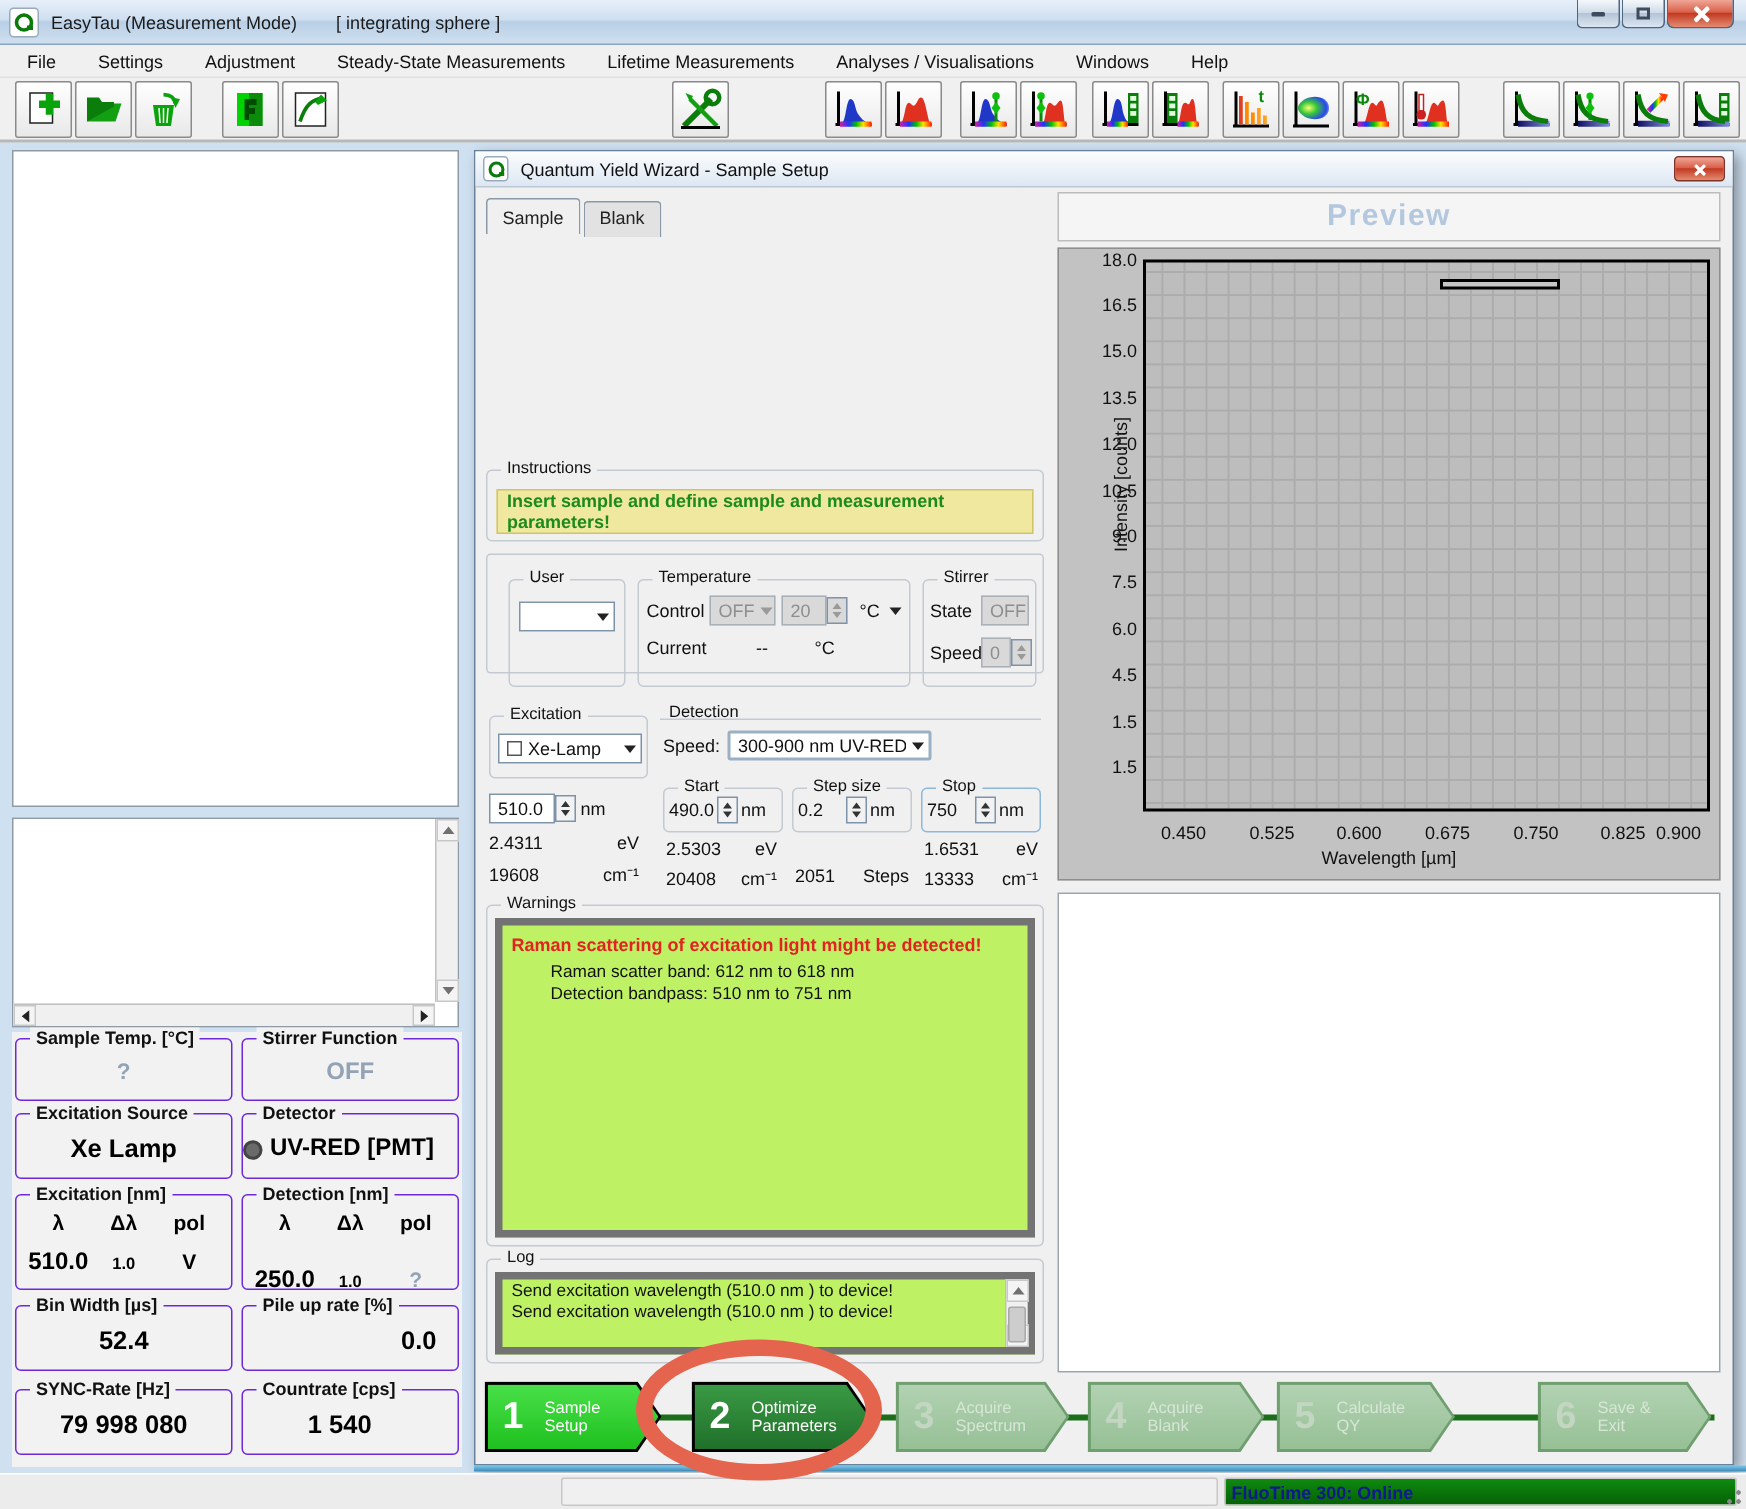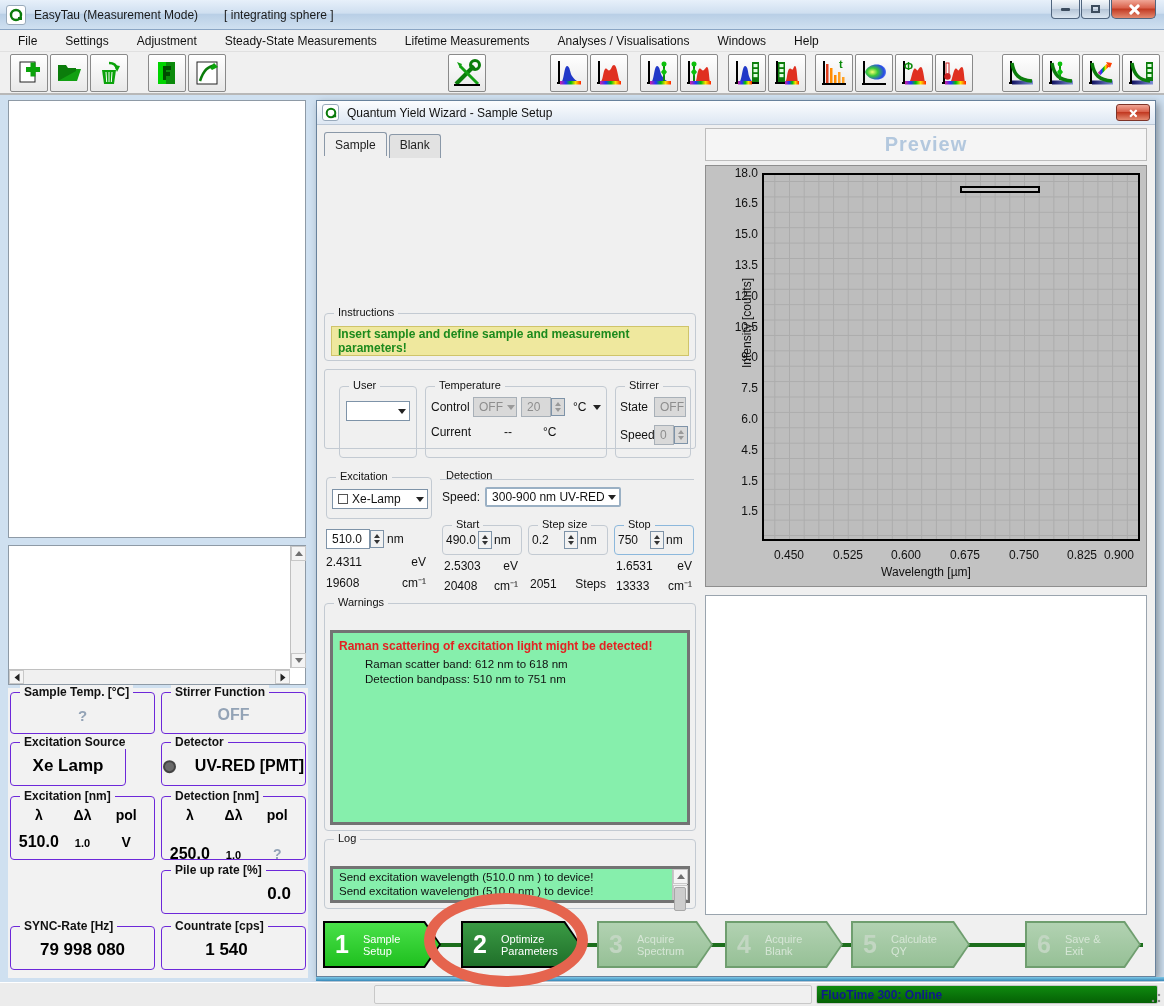--- a/index.html
+++ b/index.html
@@ -91,21 +91,21 @@
   .lbl { font-size:12px; color:#111; }
   .loadbtn { position:absolute; right:8px; bottom:6px; width:212px; height:19px; border:1px solid #b0b0b0; border-radius:3px;
     background:linear-gradient(#fbfbfb,#e8e8e8); color:#9a9a9a; font-size:12px; text-align:center; line-height:17px; }
   .comment { position:absolute; left:74px; top:34px; width:272px; height:76px; border:1px solid #aab4be; background:#fff; }
 
   
   .instr-box { position:absolute; left:6px; top:12px; right:6px; height:30px; background:#efe89e; border:1px solid #cfc46a;
     display:flex; align-items:center; padding-left:6px; font-size:12px; font-weight:bold; color:#1d8a1d; }
 
   
-  .whitebox { position:absolute; background:#86efac; border:3px solid #737373;margin-top:18px; }
+  .whitebox { position:absolute; background:#bef264; border:5px solid #737373; }
   .warnhead { color:#e32222; font-weight:bold; font-size:12px; padding:6px 0 2px 6px; }
   .warnline { font-size:11.5px; color:#111; padding:3px 0 0 32px; }
   .logline { font-size:11.5px; color:#111; padding:2px 0 0 6px; }
 
   
   .pvhead { position:absolute; left:388px; top:27px; width:442px; height:33px; background:#f5f5f5; border:1px solid #bcbcbc;
     display:flex; align-items:center; justify-content:center; font-size:20px; font-weight:bold; color:#b3c8de; letter-spacing:1px; }
   .chart { position:absolute; left:388px; top:64px; width:442px; height:422px; background:#c2c2c2; border:1px solid #8e8e8e; }
   .plot { position:absolute; left:56px; top:7px; width:378px; height:368px; background:#bdbdbd; border:2px solid #000;
     background-image:linear-gradient(90deg,#acacac 1px,transparent 1px),linear-gradient(0deg,#acacac 1px,transparent 1px);
@@ -406,27 +406,27 @@
 
     <div class="statusgrid">
       <div class="sgb" style="left:2px;top:4px;width:145px;height:42px">
         <span class="gt">Sample Temp.  [°C]</span>
         <div class="val muted" style="font-size:15px">?</div>
       </div>
       <div class="sgb" style="left:153px;top:4px;width:145px;height:42px">
         <span class="gt">Stirrer Function</span>
         <div class="val muted" style="font-size:16px">OFF</div>
       </div>
-      <div class="sgb" style="left:2px;top:54px;width:116px;height:44px">
+      <div class="sgb" style="left:2px;top:54px;width:145px;height:44px">
         <span class="gt">Excitation Source</span>
         <div class="val" style="font-size:17px">Xe Lamp</div>
       </div>
       <div class="sgb" style="left:153px;top:54px;width:145px;height:44px">
         <span class="gt">Detector</span>
-        <div class="val" style="font-size:16px;display:flex;align-items:center;justify-content:center;gap:19px">
+        <div class="val" style="font-size:16px;display:flex;align-items:center;justify-content:flex-start;gap:5px">
           <span style="width:13px;height:13px;border-radius:50%;background:#6a6a6a;border:2px solid #444;flex:none"></span>
           <span>UV-RED [PMT]</span>
         </div>
       </div>
       <div class="sgb" style="left:2px;top:108px;width:145px;height:64px">
         <span class="gt">Excitation  [nm]</span>
         <div class="cols3" style="top:10px;font-size:14px">
           <span>λ</span>
           <span>Δλ</span>
           <span>pol</span>
@@ -442,20 +442,24 @@
         <div class="cols3" style="top:10px;font-size:14px">
           <span>λ</span>
           <span>Δλ</span>
           <span>pol</span>
         </div>
         <div class="cols3" style="top:48px;align-items:baseline">
           <span style="font-size:16px">250.0</span>
           <span style="font-size:11px">1.0</span>
           <span class="muted" style="font-size:14px">?</span>
         </div>
+      </div>
+      <div class="sgb" style="left:2px;top:182px;width:145px;height:44px">
+        <span class="gt">Bin Width  [µs]</span>
+        <div class="val" style="font-size:17px">52.4</div>
       </div>
       <div class="sgb" style="left:153px;top:182px;width:145px;height:44px">
         <span class="gt">Pile up rate  [%]</span>
         <div class="val" style="font-size:17px;text-align:right;padding-right:14px">0.0</div>
       </div>
       <div class="sgb" style="left:2px;top:238px;width:145px;height:44px">
         <span class="gt">SYNC-Rate  [Hz]</span>
         <div class="val" style="font-size:17px">79 998 080</div>
       </div>
       <div class="sgb" style="left:153px;top:238px;width:145px;height:44px">

